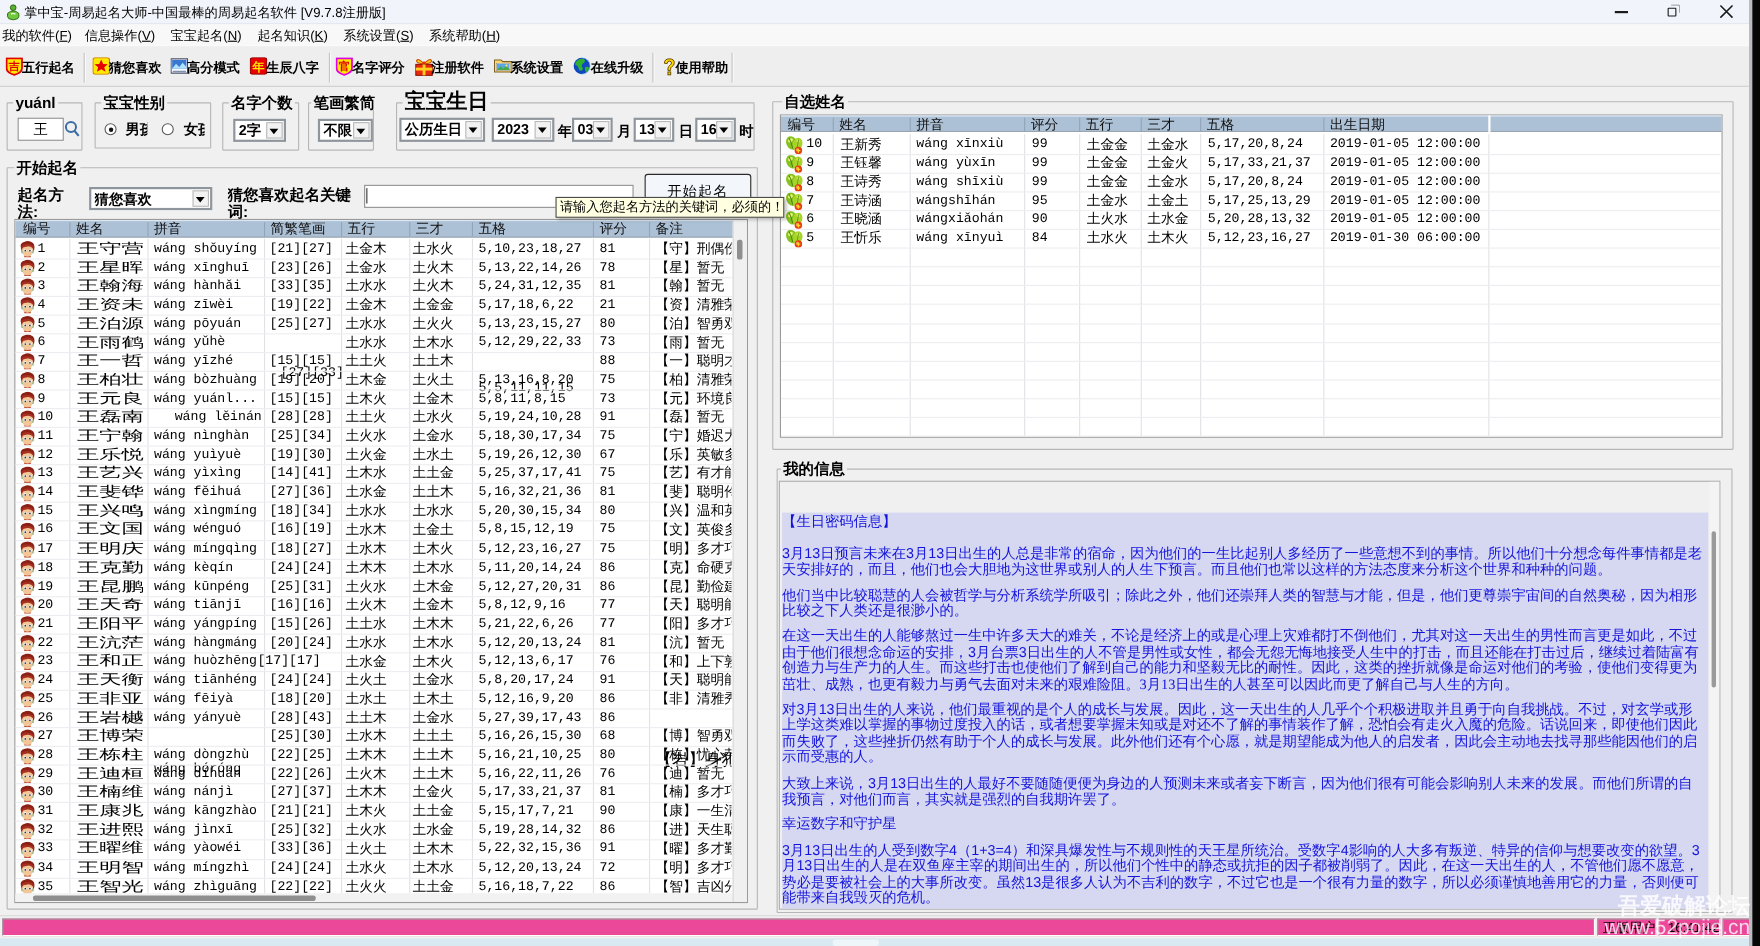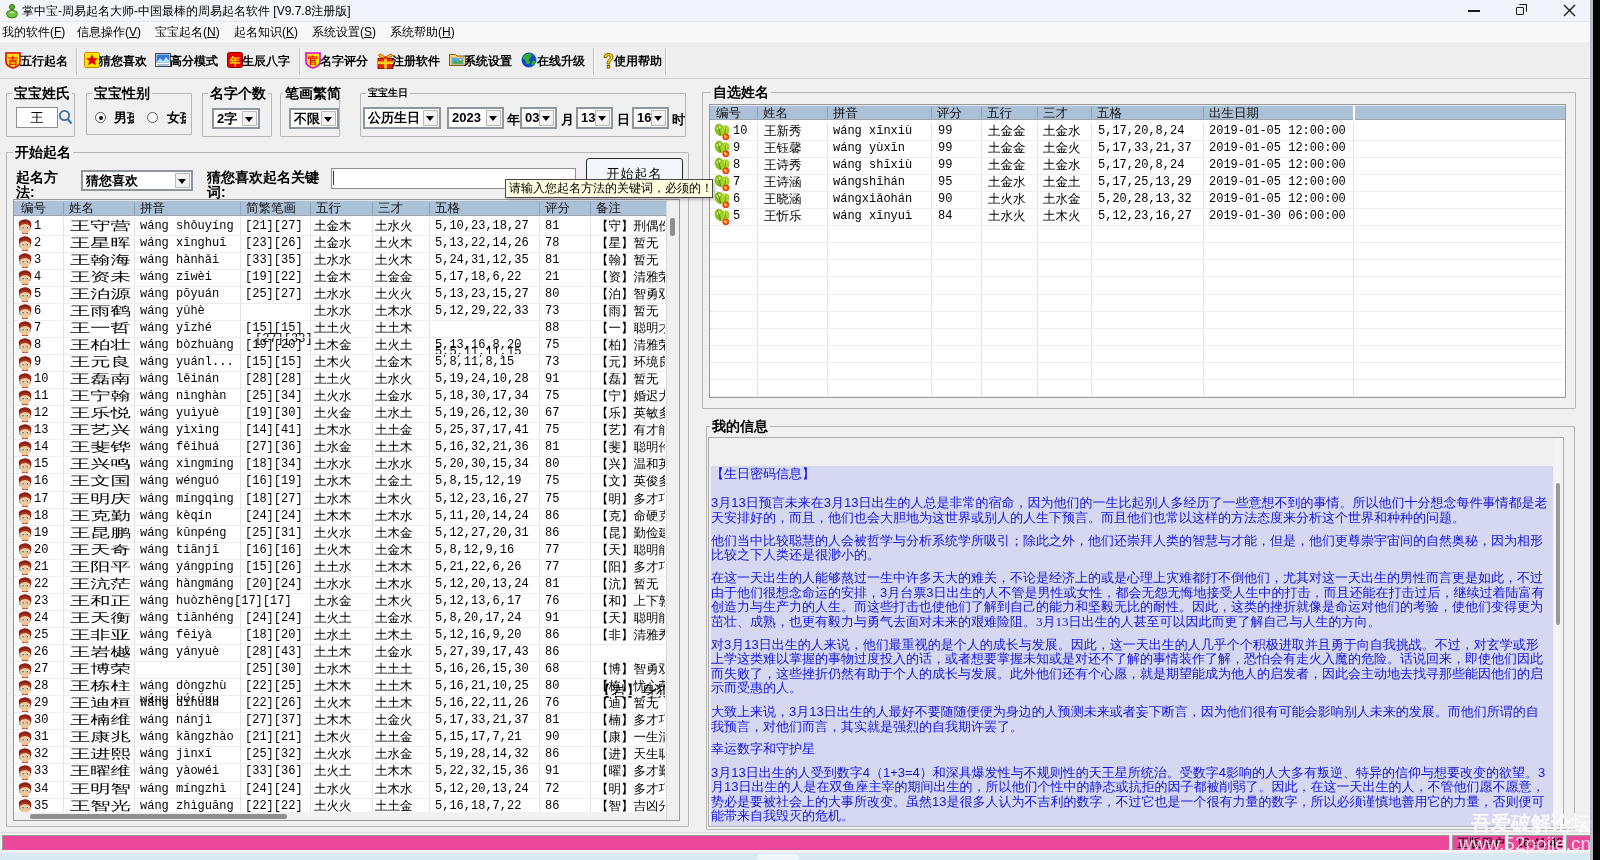--- a/index.html
+++ b/index.html
@@ -99,29 +99,29 @@
 <div class="abs" style="left:602px;top:52px;"><svg width="14" height="18" viewBox="0 0 14 18">
         <path d="M2 5.5 Q2 1.5 6.5 1.5 Q11 1.5 11 5 Q11 7.5 8.8 8.6 Q7.6 9.3 7.6 11 L7.6 12 L5.2 12 L5.2 10.6 Q5.2 8.4 7.2 7.2 Q8.4 6.4 8.4 5.1 Q8.4 3.6 6.5 3.6 Q4.6 3.6 4.5 5.8 Z" fill="#ffd400" stroke="#6a5000" stroke-width="0.9"></path>
         <rect x="5.2" y="13.4" width="2.5" height="2.6" fill="#ffd400" stroke="#6a5000" stroke-width="0.9"></rect>
       </svg></div>
 <div class="abs tbtxt" style="left:614px;top:53px;">使用帮助</div>
 <div class="abs" style="left:76px;top:48px;width:1px;height:27px;background:#c4c4c4;box-shadow:1px 0 0 #fafafa;"></div>
 <div class="abs" style="left:299px;top:48px;width:1px;height:27px;background:#c4c4c4;box-shadow:1px 0 0 #fafafa;"></div>
 <div class="abs" style="left:593px;top:48px;width:1px;height:27px;background:#c4c4c4;box-shadow:1px 0 0 #fafafa;"></div>
 <div class="abs" style="left:665px;top:48px;width:1px;height:27px;background:#c4c4c4;box-shadow:1px 0 0 #fafafa;"></div>
 <div class="fs" style="left:6px;top:93px;width:69px;height:44px;"></div>
-<div class="leg" style="left:12px;top:86px;font-size:14px;">宝宝姓氏</div>
+<div class="leg" style="left:12px;top:86px;font-size:14px;">yuánl</div>
 <div class="fs" style="left:86px;top:93px;width:106px;height:42px;"></div>
 <div class="leg" style="left:92px;top:86px;font-size:14px;">宝宝性别</div>
 <div class="fs" style="left:202px;top:93px;width:70px;height:44px;"></div>
 <div class="leg" style="left:208px;top:86px;font-size:14px;">名字个数</div>
 <div class="fs" style="left:280px;top:93px;width:60px;height:44px;"></div>
 <div class="leg" style="left:283px;top:86px;font-size:14px;">笔画繁简</div>
 <div class="fs" style="left:360px;top:93px;width:326px;height:44px;"></div>
-<div class="leg" style="left:366px;top:86px;font-size:10px;">宝宝生日</div>
+<div class="leg" style="left:366px;top:86px;font-size:19px;">宝宝生日</div>
 <div class="abs" style="left:16px;top:107px;width:42px;height:21px;background:#fff;border:1px solid #8f8f8f;text-align:center;line-height:19px;font-size:13px;">王</div>
 <svg class="abs" style="left:58px;top:109px;" width="15" height="17" viewBox="0 0 15 17">
       <circle cx="6.5" cy="6.5" r="4.6" fill="none" stroke="#3a6ea5" stroke-width="1.8"></circle>
       <path d="M9.8 10 L13.5 14.5" stroke="#3a6ea5" stroke-width="2"></path>
     </svg>
 <div class="abs" style="left:95px;top:112px;width:11px;height:11px;border-radius:50%;background:#fff;border:1px solid #5a5a5a;"></div>
 <div class="abs" style="left:98.5px;top:115.5px;width:4px;height:4px;border-radius:50%;background:#111;"></div>
 <div class="abs b" style="left:114px;top:111px;width:20px;height:14px;overflow:hidden;white-space:nowrap;font-size:13px;line-height:14px;">男孩</div>
 <div class="abs" style="left:147px;top:112px;width:11px;height:11px;border-radius:50%;background:#fff;border:1px solid #5a5a5a;"></div>
 <div class="abs b" style="left:167px;top:111px;width:19px;height:14px;overflow:hidden;white-space:nowrap;font-size:13px;line-height:14px;">女孩</div>
@@ -416,21 +416,21 @@
         <ellipse cx="4.8" cy="8.6" rx="1.4" ry="1.1" fill="#fff"></ellipse>
         <circle cx="5" cy="8.8" r="0.8" fill="#203050"></circle>
         <ellipse cx="9.4" cy="8.6" rx="1.4" ry="1.1" fill="#fff"></ellipse>
         <circle cx="9.2" cy="8.8" r="0.8" fill="#203050"></circle>
         <path d="M2 8 Q1 10 1.6 11.5 L3 11 Z" fill="#98b888"></path>
         <path d="M12 8 Q13 10 12.4 11.5 L11 11 Z" fill="#98b888"></path>
         <path d="M4 13.5 Q7 15 10 13.5 L10 15 L4 15 Z" fill="#c05030"></path>
       </svg></div>
 <div class="cell mono" style="left:34px;top:371.0px;width:26px;">10</div>
 <div class="cell" style="left:70px;top:371.0px;width:40px;font-size:12.5px;transform:scaleX(1.62);transform-origin:0 50%;">王磊南</div>
-<div class="cell mono" style="left:140px;top:371.0px;width:98px;">wáng lěinán</div>
+<div class="cell mono" style="left:140px;top:371.0px;width:98px;text-align:right;">wáng lěinán</div>
 <div class="cell mono" style="left:245px;top:371.0px;width:62px;">[28][28]</div>
 <div class="cell" style="left:314px;top:371.0px;width:56px;font-size:12.5px;">土土火</div>
 <div class="cell" style="left:375px;top:371.0px;width:52px;font-size:12.5px;">土水火</div>
 <div class="cell mono" style="left:435px;top:371.0px;width:102px;">5,19,24,10,28</div>
 <div class="cell mono" style="left:545px;top:371.0px;width:40px;">91</div>
 <div class="cell" style="left:596px;top:371.0px;width:69px;font-size:12.5px;">【磊】暂无</div>
 <div class="hline" style="left:14px;top:388.1px;width:652px;"></div>
 <div class="abs" style="left:18px;top:389.6px;"><svg width="14" height="15" viewBox="0 0 14 15">
         <path d="M1 6 Q0 2 4 1 Q8 -1 12 2 Q14 4 13 8 L12 11 Q13 6 10 5 Q5 4 3 6 L2 11 Z" fill="#8b2015"></path>
         <ellipse cx="7" cy="9" rx="5" ry="5.5" fill="#f2c697"></ellipse>

